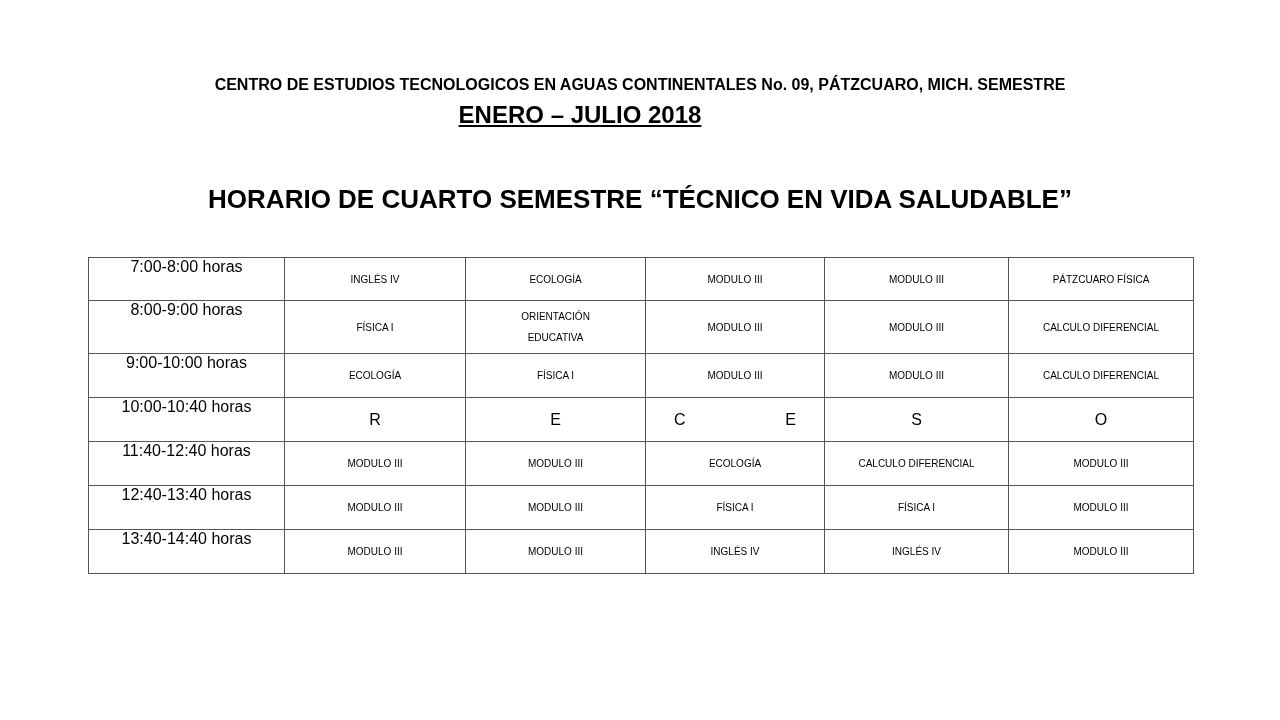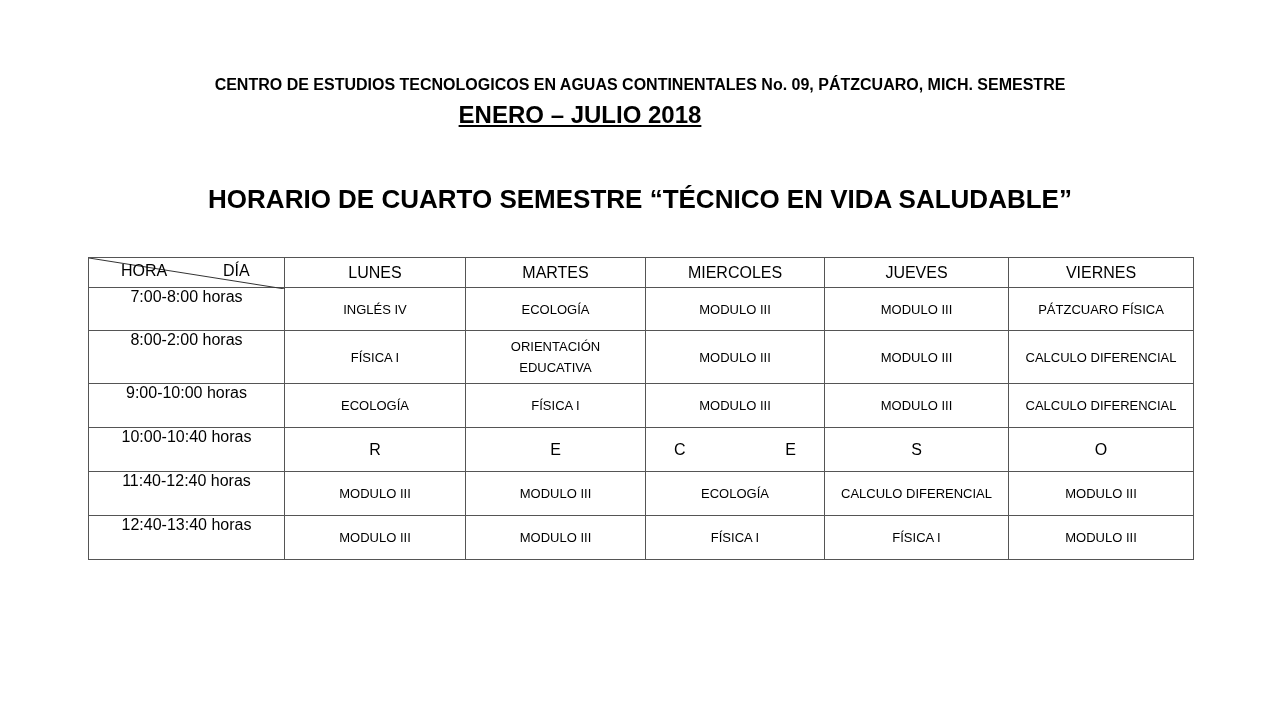--- a/index.html
+++ b/index.html
@@ -24,21 +24,21 @@
     position: absolute; left: 88px; top: 257px;
     border-collapse: collapse; table-layout: fixed;
     width: 1105px;
   }
   table.schedule td, table.schedule th {
     border: 1.5px solid #555; padding: 0; text-align: center;
     font-weight: normal;
   }
   th.day { font-size: 16px; height: 29px; vertical-align: middle; }
   td.hour { font-size: 16px; vertical-align: top; padding-top: 2px; }
-  td.cell { font-size: 13px; line-height: 21px; vertical-align: middle; }
+  td.cell { font-size: 10px; line-height: 21px; vertical-align: middle; }
   td.recess { font-size: 16px; font-weight: bold; vertical-align: middle; padding-top: 2px; }
   .corner { position: relative; height: 29px; }
   .corner svg { position: absolute; left: 0; top: 0; }
   .corner .hora { position: absolute; left: 32px; top: 4px; font-size: 16px; }
   .corner .dia { position: absolute; left: 134px; top: 4px; font-size: 16px; }
   .recess-split { display: flex; justify-content: space-between; padding: 0 28px; }
 </style>
 </head>
 <body>
 
@@ -49,48 +49,32 @@
 <table class="schedule">
   <colgroup>
     <col style="width:196px">
       <col style="width:181px">
       <col style="width:180px">
       <col style="width:179px">
       <col style="width:184px">
       <col style="width:185px">
   </colgroup>
   <tbody>
-      <tr>
-    <th>
-      <div class="corner">
-        <svg width="196" height="31">
-              <line x1="0" y1="0" x2="196" y2="31" stroke="#333" stroke-width="1"></line>
-            </svg>
-        <span class="hora">HORA</span>
-        <span class="dia">DÍA</span>
-      </div>
-    </th>
-    <th class="day">LUNES</th>
-    <th class="day">MARTES</th>
-    <th class="day">MIERCOLES</th>
-    <th class="day">JUEVES</th>
-    <th class="day">VIERNES</th>
-  </tr>
 
   <tr style="height:43px">
     <td class="hour">7:00-8:00 horas</td>
     <td class="cell">INGLÉS IV</td>
     <td class="cell">ECOLOGÍA</td>
     <td class="cell">MODULO III</td>
     <td class="cell">MODULO III</td>
     <td class="cell">PÁTZCUARO FÍSICA</td>
   </tr>
 
   <tr style="height:53px">
-    <td class="hour">8:00-2:00 horas</td>
+    <td class="hour">8:00-9:00 horas</td>
     <td class="cell">FÍSICA I</td>
     <td class="cell" style="padding:0 40px">ORIENTACIÓN EDUCATIVA</td>
     <td class="cell">MODULO III</td>
     <td class="cell">MODULO III</td>
     <td class="cell">CALCULO DIFERENCIAL</td>
   </tr>
 
   <tr style="height:44px">
     <td class="hour">9:00-10:00 horas</td>
     <td class="cell">ECOLOGÍA</td>
@@ -126,14 +110,22 @@
 
   <tr style="height:44px">
     <td class="hour">12:40-13:40 horas</td>
     <td class="cell">MODULO III</td>
     <td class="cell">MODULO III</td>
     <td class="cell">FÍSICA I</td>
     <td class="cell">FÍSICA I</td>
     <td class="cell">MODULO III</td>
   </tr>
 
+  <tr style="height:44px">
+    <td class="hour">13:40-14:40 horas</td>
+    <td class="cell">MODULO III</td>
+    <td class="cell">MODULO III</td>
+    <td class="cell">INGLÉS IV</td>
+    <td class="cell">INGLÉS IV</td>
+    <td class="cell">MODULO III</td>
+  </tr>
 </tbody>
   </table>
 
 </body></html>

